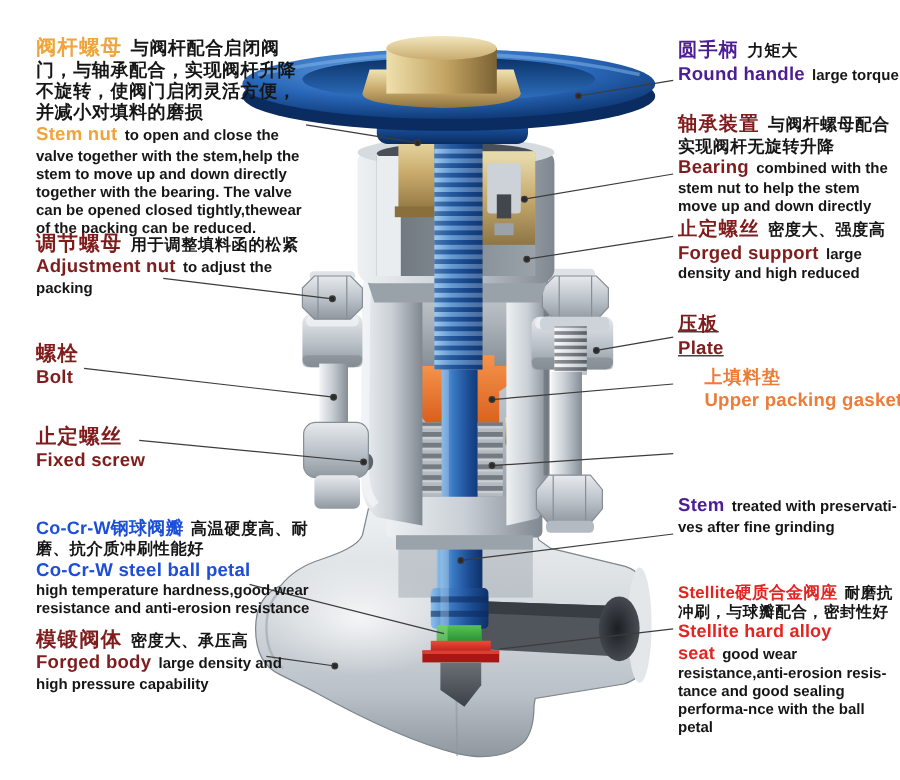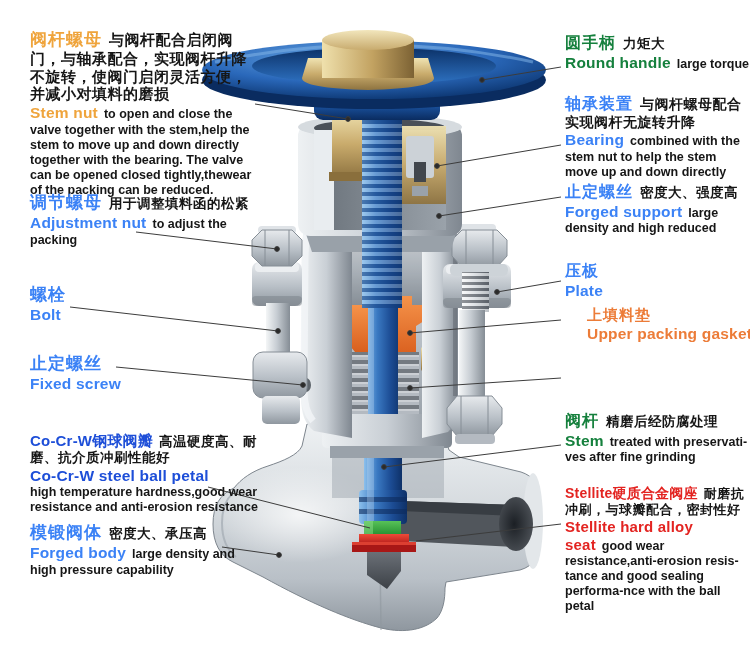--- a/index.html
+++ b/index.html
@@ -6,25 +6,25 @@
   #stage{position:relative;width:750px;height:650px;background:#ffffff;overflow:hidden;
          font-family:"Liberation Sans", sans-serif;color:#161616;}
   #valve-svg{position:absolute;left:0;top:0;}
   .lbl{position:absolute;line-height:1.18;}
   .zh{font-size:15px;font-weight:700;line-height:1.18;letter-spacing:0.5px;}
   .en{font-size:12.5px;font-weight:700;line-height:1.2;margin-top:1px;}
   .bt{font-size:17px;font-weight:700;margin-right:7px;letter-spacing:1px;}
   .bt2{font-size:15.5px;font-weight:700;margin-right:6px;letter-spacing:0.2px;}
   .sd{font-size:13.5px;font-weight:700;}
   .c-or{color:#EFA43C;}
-  .c-bl{color:#15803d;}
+  .c-bl{color:#4c1d95;}
   .c-gr{color:#1d4ed8;text-align:right;}
   .c-rd{color:#E32421;}
   .c-og{color:#EC7C38;}
-  .c-bk{color:#3b82f6;text-align:right;}
+  .c-bk{color:#7f1d1d;text-align:right;}
 </style>
 </head>
 <body>
 
 <div id="stage">
 
 <svg id="valve-svg" width="750" height="650" viewBox="0 0 750 650">
   <defs>
     <linearGradient id="gGrayH" x1="0" y1="0" x2="1" y2="0">
       <stop offset="0" stop-color="#f4f6f7"></stop>
@@ -345,35 +345,32 @@
 
 <div class="lbl" style="left:565px;top:183px;width:184px;">
   <div class="zh">
     <span class="bt c-bk" style="font-size:16px;">止定螺丝</span><span class="sd">密度大、强度高</span>
   </div>
   <div class="en">
     <span class="bt2 c-bk">Forged support</span><span>large density and high reduced</span>
   </div>
 </div>
 
-<div class="lbl" style="left:565px;top:262px;width:184px;">
+<div class="lbl" style="left:565px;top:262px;width:184px;text-decoration:underline;">
   <div class="zh"><span class="bt c-bk" style="font-size:16px;">压板</span></div>
   <div class="en"><span class="bt2 c-bk">Plate</span></div>
 </div>
 
 <div class="lbl" style="left:587px;top:306px;width:184px;">
   <div class="zh"><span class="bt c-og" style="font-size:15px;">上填料垫</span></div>
   <div class="en"><span class="bt2 c-og">Upper packing gasket</span></div>
 </div>
 
 
 <div class="lbl" style="left:565px;top:412px;width:184px;">
-  <div class="zh">
-    <span class="bt c-bl" style="font-size:16px;">阀杆</span><span class="sd">精磨后经防腐处理</span>
-  </div>
   <div class="en">
     <span class="bt2 c-bl">Stem</span><span>treated with preservati-ves after fine grinding</span>
   </div>
 </div>
 
 <div class="lbl" style="left:565px;top:485px;width:184px;">
   <div class="zh" style="font-size:13px;">
     <span class="bt2 c-rd" style="font-size:14px;">Stellite硬质合金阀座</span><span>耐磨抗冲刷，与球瓣配合，密封性好</span>
   </div>
   <div class="en">

